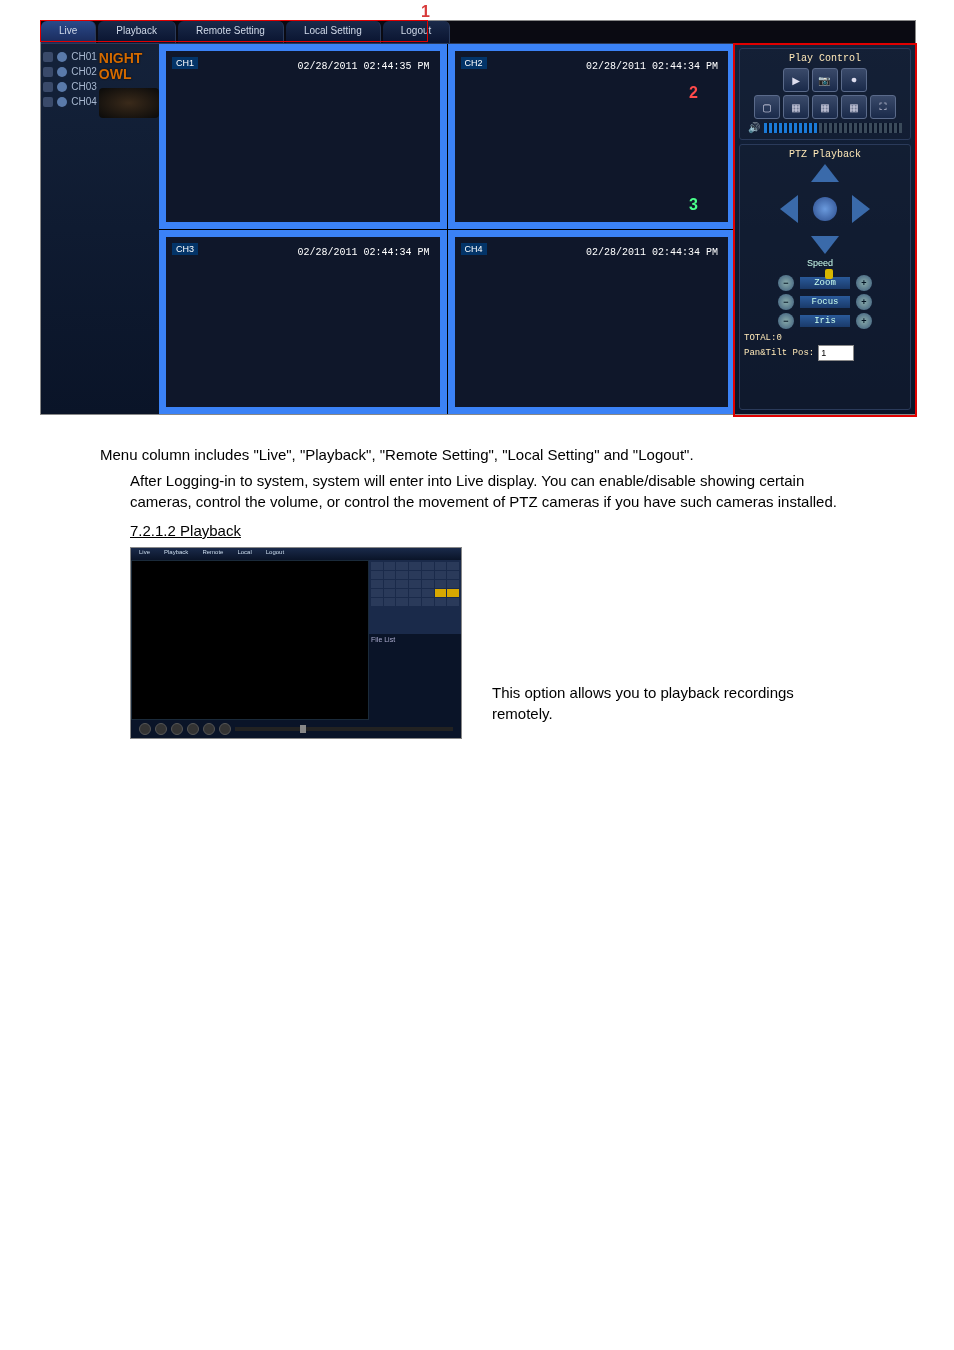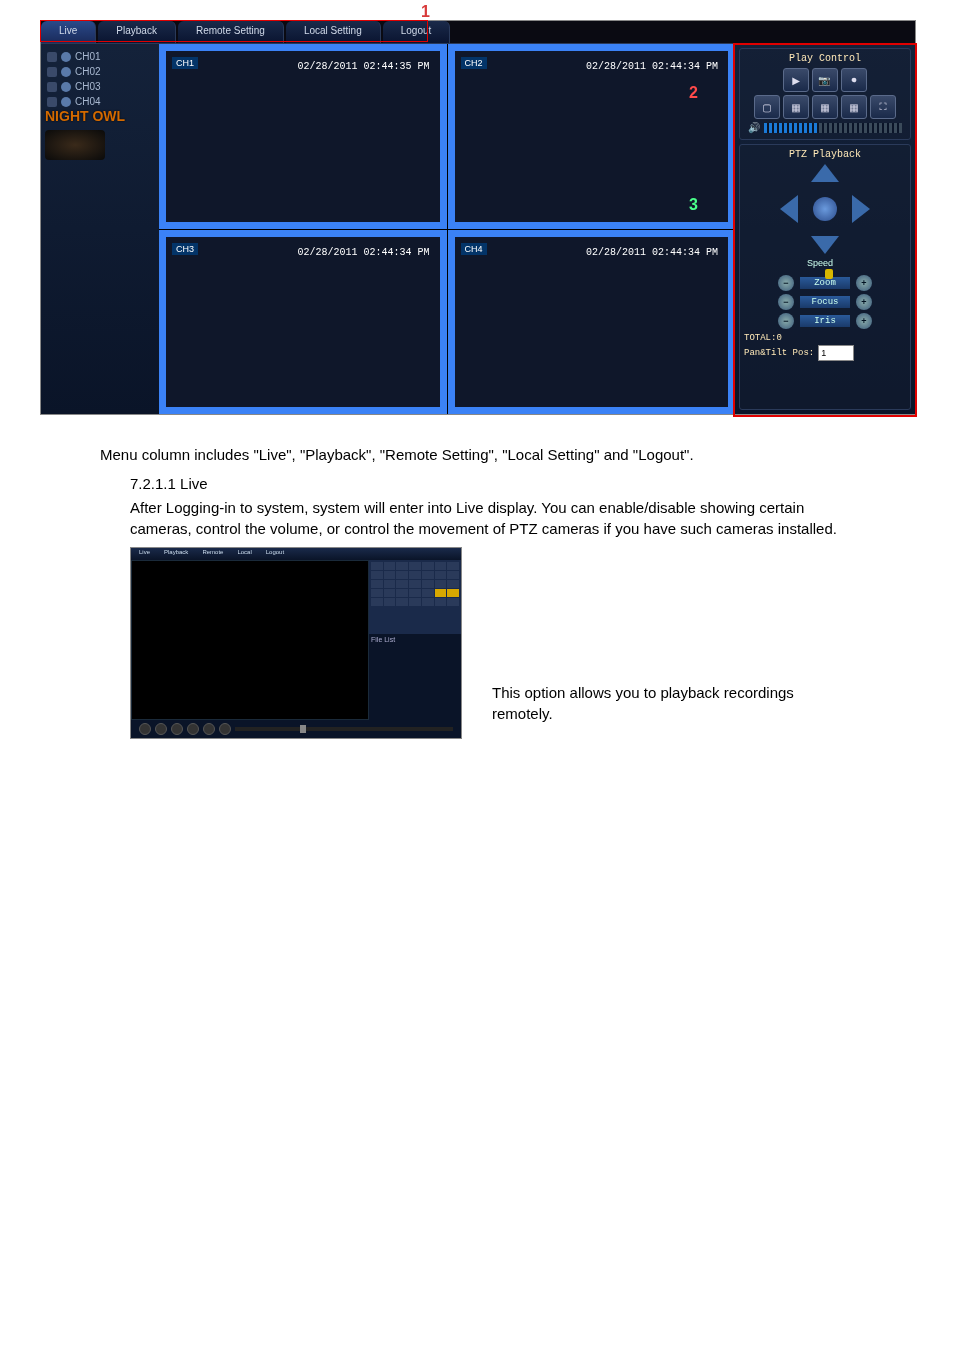--- a/index.html
+++ b/index.html
@@ -45,22 +45,22 @@
   }
   .dvr-body {
     display: flex;
     height: 370px;
   }
   .dvr-left {
     width: 110px;
     background: linear-gradient(#14223a,#0a1428);
     padding: 6px 4px;
     display: flex;
-    flex-direction: column;
-    justify-content: flex-start;
+    flex-direction: row;
+    justify-content: center;
   }
   .ch-list {
     display: flex;
     flex-direction: column;
     gap: 2px;
   }
   .ch-item {
     display: flex;
     align-items: center;
     gap: 4px;
@@ -455,23 +455,23 @@
             <span>Pan&amp;Tilt Pos:</span>
             <input value="1" style="">
           </div>
         </div>
       </div>
     </div>
   </div>
 
   <p class="doc-text">Menu column includes "Live", "Playback", "Remote Setting", "Local Setting" and "Logout".</p>
 
-  <p class="heading">7.2.1.1 Live</p>
   <p class="doc-text indent1">After Logging-in to system, system will enter into Live display. You can enable/disable showing certain cameras, control the volume, or control the movement of PTZ cameras if you have such cameras installed.</p>
 
+  <p class="heading" style="text-decoration:underline;">7.2.1.2 Playback</p>
 
   <div class="pb-row">
     <div class="pb-thumb">
       <div class="tmenu">
         <span>Live</span>
           <span>Playback</span>
           <span>Remote</span>
           <span>Local</span>
           <span>Logout</span>
       </div>

